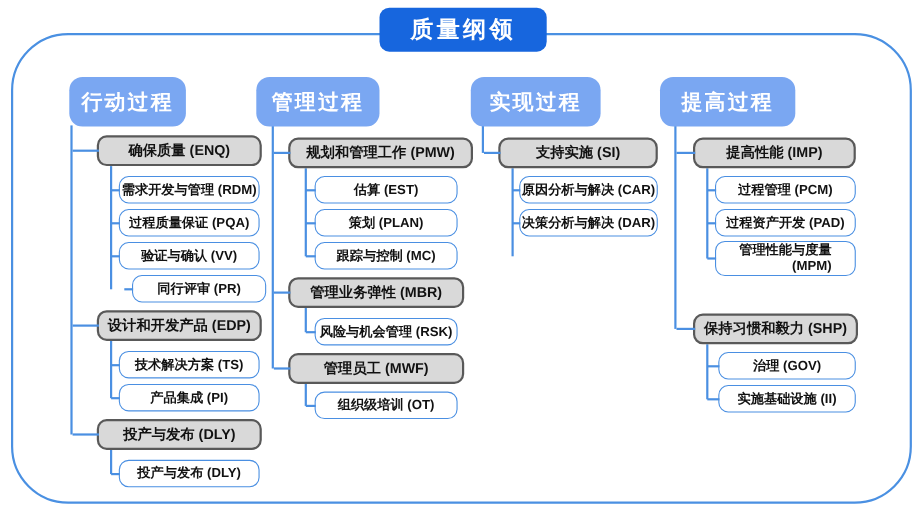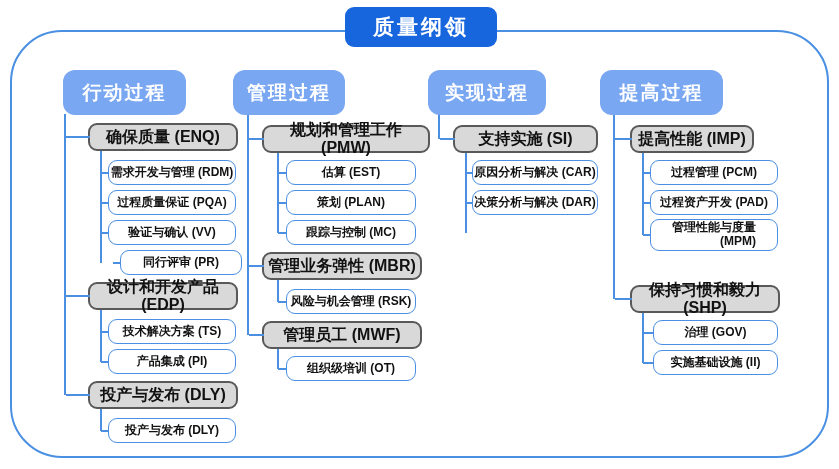--- a/index.html
+++ b/index.html
@@ -22,21 +22,21 @@
     color:#ffffff;font-weight:bold;font-size:19px;letter-spacing:2px;
     display:flex;align-items:center;justify-content:center;z-index:3;box-sizing:border-box;
   }
   .box{
     position:absolute;display:flex;align-items:center;justify-content:center;
     box-sizing:border-box;text-align:center;color:#111111;font-weight:bold;
     white-space:pre-line;line-height:1.15;z-index:3;
   }
   .grey{
     background:#d9d9d9;border:2px solid #595959;border-radius:9px;
-    height:28px;font-size:16px;
+    height:28px;font-size:13px;
   }
   .white{
     background:#ffffff;border:1.5px solid #4a8fe2;border-radius:9px;
     height:25px;font-size:12px;text-align:right;
   }
   .grey::before,.white::before{
     content:'';position:absolute;top:calc(50% - 1px);height:2px;
     background:#4a8fe2;left:calc(-1*var(--sw));width:var(--sw);
   }
   .vline{
@@ -48,21 +48,21 @@
   .c3g{--sw:15px}.c3w{--sw:7px}
   .c4g{--sw:17px}.c4w{--sw:8px}.c4w2{--sw:11px}
 </style>
 </head>
 <body>
 
 <div class="canvas">
   <div class="frame"></div>
   <div class="title">质量纲领</div>
 
-  <div class="hdr" style="left:63px;top:70px;width:123px">行动过程</div>
+  <div class="hdr" style="left:63px;top:70px;width:106px">行动过程</div>
   <div class="hdr" style="left:233px;top:70px;width:112px">管理过程</div>
   <div class="hdr" style="left:428px;top:70px;width:118px">实现过程</div>
   <div class="hdr" style="left:600px;top:70px;width:123px">提高过程</div>
 
   <div class="box grey c1g" style="left:88px;top:123px;width:150px">确保质量 (ENQ)</div>
   <div class="box white c1w" style="left:108px;top:160px;width:128px">需求开发与管理 (RDM)</div>
   <div class="box white c1w" style="left:108px;top:190px;width:128px">过程质量保证 (PQA)</div>
   <div class="box white c1w" style="left:108px;top:220px;width:128px">验证与确认 (VV)</div>
   <div class="box white c1w" style="left:120px;top:250px;width:122px">同行评审 (PR)</div>
   <div class="box grey c1g" style="left:88px;top:282px;width:150px">设计和开发产品 (EDP)</div>
@@ -77,21 +77,21 @@
   <div class="box white c2w" style="left:286px;top:220px;width:130px">跟踪与控制 (MC)</div>
   <div class="box grey c2g" style="left:262px;top:252px;width:160px">管理业务弹性 (MBR)</div>
   <div class="box white c2w" style="left:286px;top:289px;width:130px">风险与机会管理 (RSK)</div>
   <div class="box grey c2g" style="left:262px;top:321px;width:160px">管理员工 (MWF)</div>
   <div class="box white c2w" style="left:286px;top:356px;width:130px">组织级培训 (OT)</div>
 
   <div class="box grey c3g" style="left:453px;top:125px;width:145px">支持实施 (SI)</div>
   <div class="box white c3w" style="left:472px;top:160px;width:126px">原因分析与解决 (CAR)</div>
   <div class="box white c3w" style="left:472px;top:190px;width:126px">决策分析与解决 (DAR)</div>
 
-  <div class="box grey c4g" style="left:630px;top:125px;width:124px">提高性能 (IMP)</div>
+  <div class="box grey c4g" style="left:630px;top:125px;width:148px">提高性能 (IMP)</div>
   <div class="box white c4w" style="left:650px;top:160px;width:128px">过程管理 (PCM)</div>
   <div class="box white c4w" style="left:650px;top:190px;width:128px">过程资产开发 (PAD)</div>
   <div class="box white c4w" style="left:650px;top:219px;width:128px;height:32px">管理性能与度量
 (MPM)</div>
   <div class="box grey c4g" style="left:630px;top:285px;width:150px">保持习惯和毅力 (SHP)</div>
   <div class="box white c4w2" style="left:653px;top:320px;width:125px">治理 (GOV)</div>
   <div class="box white c4w2" style="left:653px;top:350px;width:125px">实施基础设施 (II)</div>
 
   <div class="vline" style="left:64px;top:114px;height:281px"></div>
   <div class="vline" style="left:100px;top:151px;height:112px"></div>

